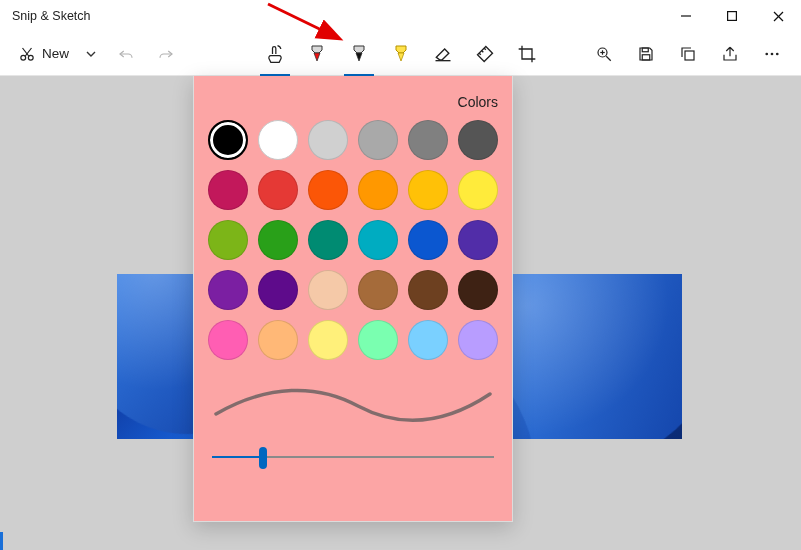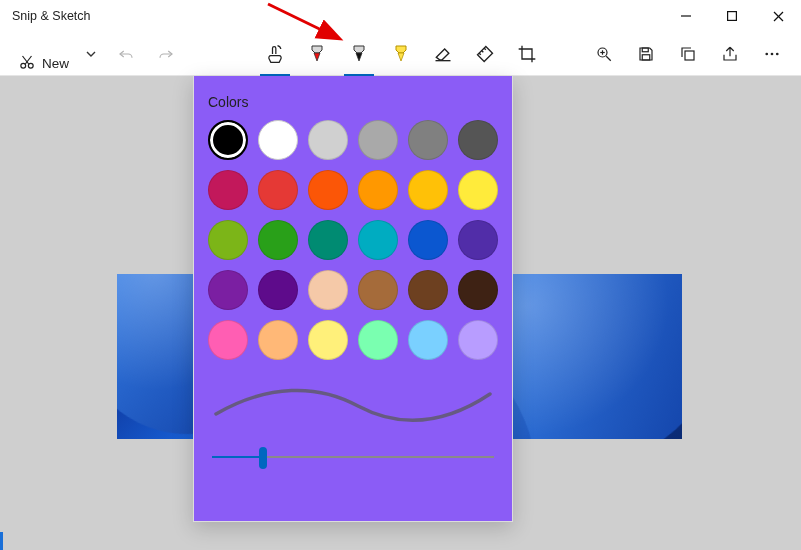--- a/index.html
+++ b/index.html
@@ -77,21 +77,21 @@
   .tool.disabled { opacity: 0.45; }
   .tool.underlined::after {
     content: "";
     position: absolute;
     left: 4px; right: 4px; bottom: -3px;
     height: 2px;
     background: #0067c0;
   }
   .new-btn {
     display: flex;
-    align-items: flex-end;
+    align-items: center;
     gap: 6px;
     padding: 0 6px 0 8px;
     height: 34px;
     font-size: 13.5px;
     color: #222;
   }
   .chev {
     width: 28px; height: 34px;
     display:flex; align-items:center; justify-content:center;
   }
@@ -130,25 +130,26 @@
   .p1 { left: -40px; top: -60px; width: 220px; height: 220px; transform: rotate(15deg); }
   .p2 { left: 340px; top: -50px; width: 260px; height: 240px; transform: rotate(-10deg); }
   .p3 { left: 120px; top: 40px; width: 320px; height: 200px; transform: rotate(40deg); opacity:.6; }
 
   
   .flyout {
     position: absolute;
     left: 193px; top: 76px;
     width: 320px;
     height: 446px;
-    background: #8b5cf6;
+    background: #fca5a5;
     border: 1px solid #dcdcdc;
     border-top: none;
     box-shadow: 0 6px 20px rgba(0,0,0,0.18);
     padding: 18px 14px 14px 14px;
+    text-align: right;
   }
   .flyout > .section-title {
     font-size: 14px;
     color: #222;
     margin-bottom: 10px;
   }
   .swatches {
     display: grid;
     grid-template-columns: repeat(6, 40px);
     gap: 10px;

